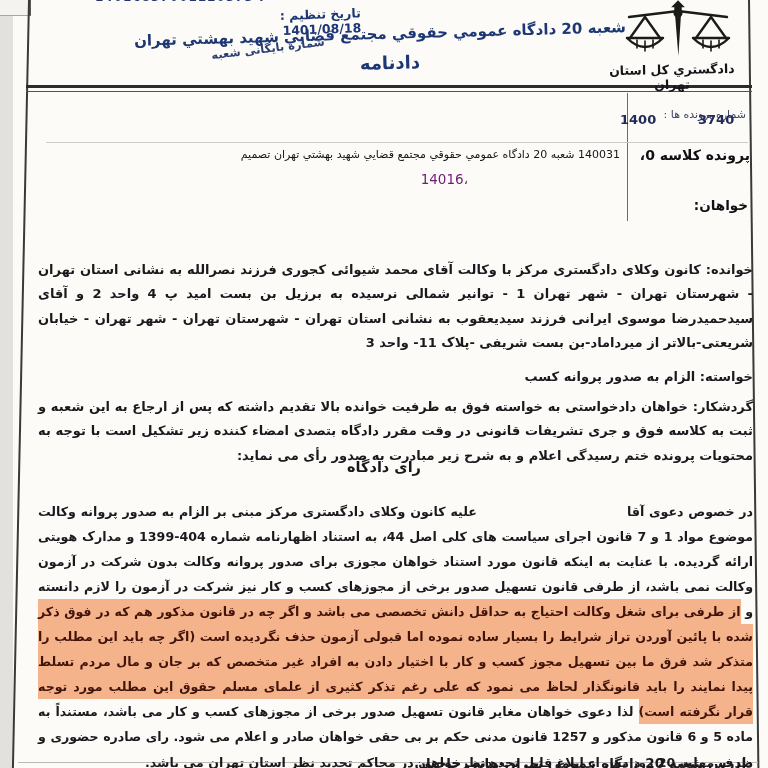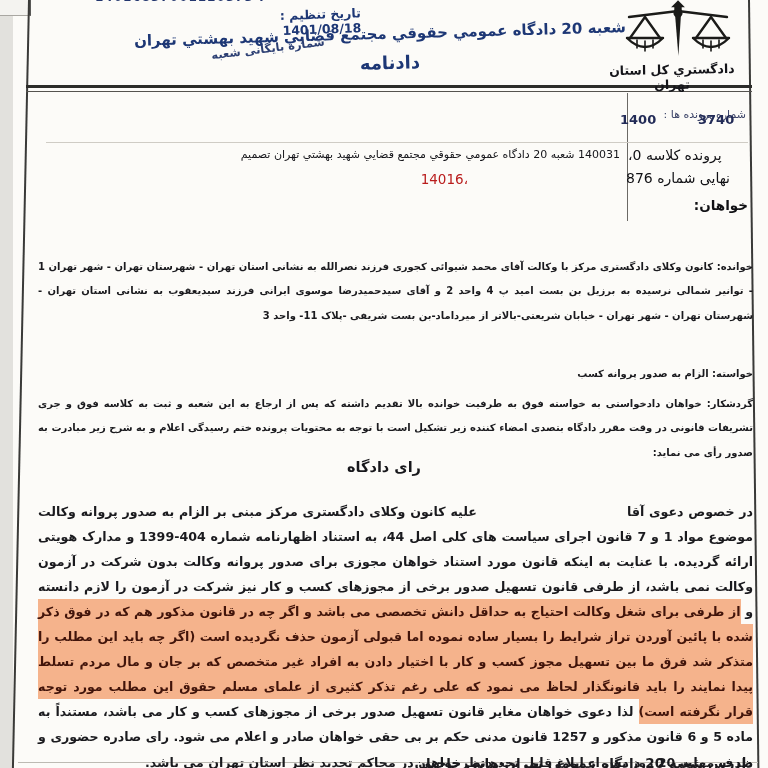--- a/index.html
+++ b/index.html
@@ -24,27 +24,27 @@
   .clip-top{left:95px;top:-10px;width:280px;height:17px;overflow:hidden;font-size:12px;font-weight:bold;color:#23366e;letter-spacing:1px;}
   .date-line{left:203px;top:8px;width:158px;font-size:12.5px;font-weight:bold;transform:rotate(-2deg);}
   .branch-title{left:110px;top:25px;width:540px;text-align:center;font-size:15px;font-weight:bold;transform:rotate(-1.6deg);}
   .archive-label{left:200px;top:42px;width:125px;font-size:11.5px;font-weight:bold;color:#2c3f73;transform:rotate(-7deg);}
   .doc-type{left:280px;top:52px;width:220px;text-align:center;font-size:18px;font-weight:bold;letter-spacing:2px;transform:rotate(-1.5deg);}
   .org-name{left:590px;top:62px;width:164px;text-align:center;font-size:12.5px;font-weight:bold;color:#15151a;transform:rotate(-1deg);}
   .files-label{left:626px;top:108px;width:120px;font-size:11px;color:#3c4468;text-align:right;}
   .num{font-size:13px;font-weight:bold;color:#222b57;}
   .num-a{left:698px;top:112px;width:52px;}
   .num-b{left:620px;top:112px;width:46px;}
-  .row-label{font-size:14px;font-weight:normal;color:#101014;text-align:left;}
+  .row-label{font-size:14px;font-weight:bold;color:#101014;text-align:right;}
   .class-right{left:628px;top:147px;width:122px;}
   .final-right{left:626px;top:170px;width:122px;}
   .class-main{left:58px;top:148px;width:562px;font-size:11px;color:#15151a;text-align:right;}
-  .final-main{left:398px;top:171px;width:70px;font-size:13.5px;color:#b91c1c;text-align:right;}
+  .final-main{left:398px;top:171px;width:70px;font-size:13.5px;color:#701a75;text-align:right;}
   .plaintiff{left:638px;top:197px;width:110px;font-size:13.5px;font-weight:bold;color:#101014;text-align:right;}
-  .par{left:38px;width:715px;font-size:10px;font-weight:bold;color:#1a1a1e;
+  .par{left:38px;width:715px;font-size:13px;font-weight:bold;color:#1a1a1e;
        text-align:justify;line-height:24.4px;}
   .defendant{top:245px;height:100px;}
   .claim{top:352px;}
   .procedure{top:382px;height:76px;}
   .verdict-title{left:0;top:459px;width:768px;text-align:center;font-size:14.5px;font-weight:bold;color:#17171b;}
   .verdict{top:486px;height:252px;line-height:25.1px;font-size:12.6px;}
   .gap{display:inline-block;width:150px;}
   mark.hl{background:#f5b38c;color:#41140a;padding:5px 0;box-decoration-break:clone;-webkit-box-decoration-break:clone;}
   .signature{top:737px;font-size:13.5px;}
   
@@ -91,21 +91,20 @@
       <path d="M80 38 H116 M80 38 Q98 56 116 38"></path>
       <path d="M90 40 V48 M98 41 V51 M106 40 V48" stroke-width="1.6"></path>
     </svg>
   </div>
   <div class="abs rtl org-name">دادگستري كل استان تهران</div>
 
   <div class="abs rtl files-label">شماره پرونده ها :</div>
   <div class="abs num num-a">3740</div>
   <div class="abs num num-b">1400</div>
   <div class="abs rtl row-label class-right">پرونده کلاسه 0،</div>
-  <div class="abs rtl row-label final-right">نهایی شماره 876</div>
   <div class="abs rtl class-main">140031 شعبه 20 دادگاه عمومي حقوقي مجتمع قضایي شهید بهشتي تهران تصمیم</div>
   <div class="abs rtl final-main">14016،</div>
   <div class="abs rtl plaintiff">خواهان:</div>
 
   <p class="abs rtl par defendant">خوانده: کانون وکلای دادگستری مرکز  با وکالت آقای محمد شیوائی کجوری فرزند نصرالله به نشانی استان تهران - شهرستان تهران - شهر تهران 1 - توانیر شمالی نرسیده به برزیل بن بست امید پ 4 واحد 2 و آقای سیدحمیدرضا موسوی ایرانی فرزند سیدیعقوب به نشانی استان تهران - شهرستان تهران - شهر تهران - خیابان شریعتی-بالاتر از میرداماد-بن بست شریفی -پلاک 11- واحد 3</p>
   <p class="abs rtl par procedure">گردشکار: خواهان دادخواستی به خواسته فوق به طرفیت خوانده بالا تقدیم داشته که پس از ارجاع به این شعبه و ثبت به کلاسه فوق و جری تشریفات قانونی در وقت مقرر دادگاه بتصدی امضاء کننده زیر تشکیل است با توجه به محتویات پرونده ختم رسیدگی اعلام و به شرح زیر مبادرت به صدور رأی می نماید:</p>
 
   <p class="abs rtl par claim">خواسته: الزام به صدور پروانه کسب</p>
 
   <div class="abs rtl verdict-title">رای دادگاه</div>

